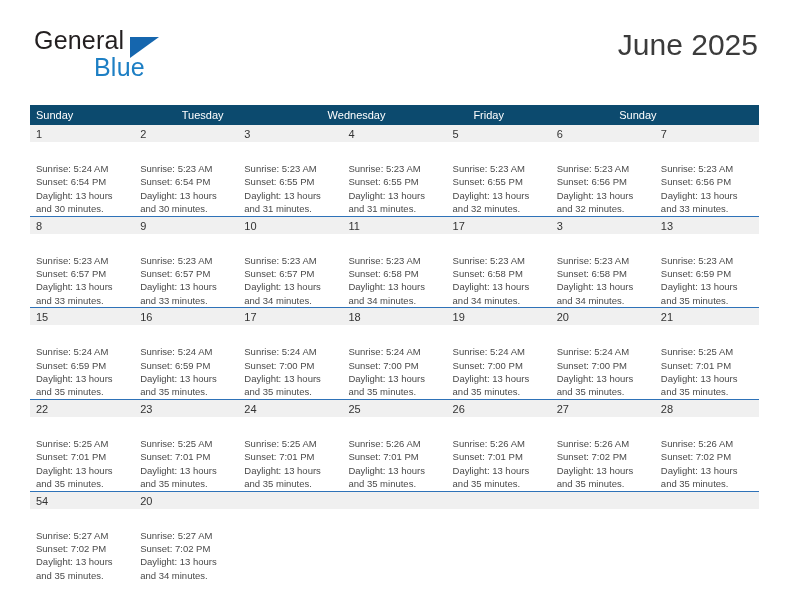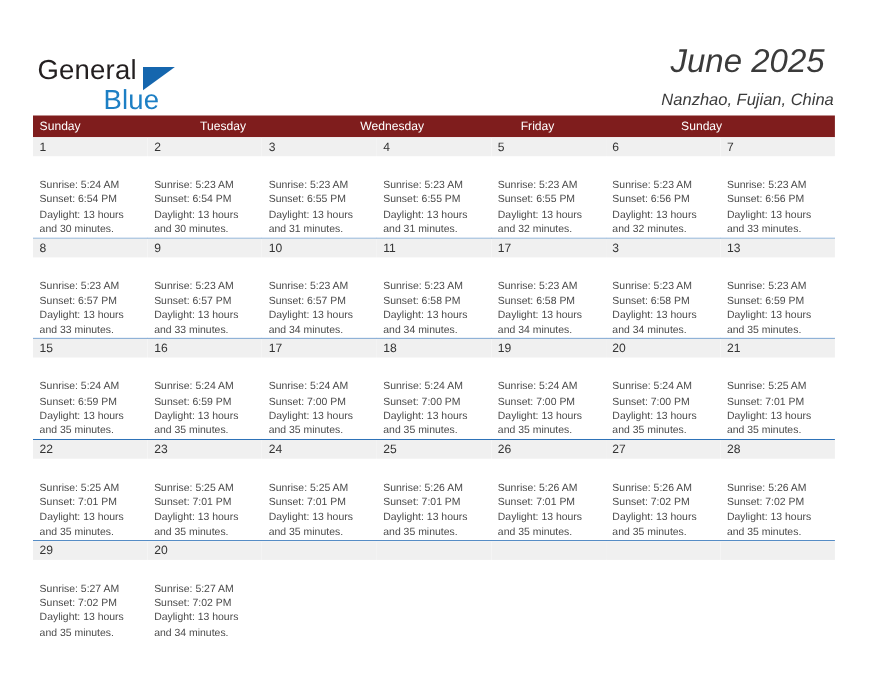--- a/index.html
+++ b/index.html
@@ -28,21 +28,20 @@
     top: 26px;
     right: 34px;
     height: 70px;
   }
   .logo {
     position: absolute;
     left: 0;
     top: 0;
     width: 200px;
     height: 58px;
-    margin-top: 24px;
   }
   .logo-general {
     position: absolute;
     left: 0;
     top: 0;
     font-size: 25px;
     letter-spacing: 0.2px;
     color: #231f20;
     font-family: "Liberation Sans", sans-serif;
   }
@@ -60,23 +59,22 @@
     left: 60px;
     top: 27px;
     font-size: 25px;
     color: #1d7fc4;
     letter-spacing: 0.2px;
   }
 
   .title-block {
     position: absolute;
     right: 0;
-    top: 12px;
-    text-align: center;
-    font-style: italic;
+    top: 1px;
+    text-align: left;
   }
   .cal-title {
     font-size: 30px;
     color: #3b3b3b;
     font-weight: normal;
     line-height: 36px;
     white-space: nowrap;
   }
   .cal-subtitle {
     font-size: 15px;
@@ -88,21 +86,21 @@
 
   
   .calendar {
     position: absolute;
     left: 30px;
     top: 105px;
     width: 729px;
   }
   .dow-row {
     display: flex;
-    background: #7f1d1d;
+    background: #0c4a6e;
     height: 20px;
   }
   .dow-cell {
     flex: 1 1 0;
     color: #ffffff;
     font-size: 11px;
     line-height: 20px;
     padding-left: 6px;
     box-sizing: border-box;
     white-space: nowrap;
@@ -152,21 +150,20 @@
   <div class="header">
 
     <div class="logo">
       <span class="logo-general">General</span>
       <span class="logo-tri"></span>
       <span class="logo-blue">Blue</span>
     </div>
 
     <div class="title-block">
       <div class="cal-title">June 2025</div>
-      <div class="cal-subtitle">Nanzhao, Fujian, China</div>
     </div>
 
   </div>
 
   <div class="calendar">
 
     <div class="dow-row">
       <div class="dow-cell">Sunday</div>
       <div class="dow-cell">Tuesday</div>
       <div class="dow-cell">Wednesday</div>
@@ -433,21 +430,21 @@
           <div>Sunrise: 5:26 AM</div>
           <div>Sunset: 7:02 PM</div>
           <div>Daylight: 13 hours</div>
           <div>and 35 minutes.</div>
         </div>
       </div>
     </div>
 
     <div class="week-row">
       <div class="day-cell">
-        <div class="day-num-band">29</div>
+        <div class="day-num-band">54</div>
         <div class="day-body">
           <div>Sunrise: 5:27 AM</div>
           <div>Sunset: 7:02 PM</div>
           <div>Daylight: 13 hours</div>
           <div>and 35 minutes.</div>
         </div>
       </div>
       <div class="day-cell">
         <div class="day-num-band">20</div>
         <div class="day-body">

